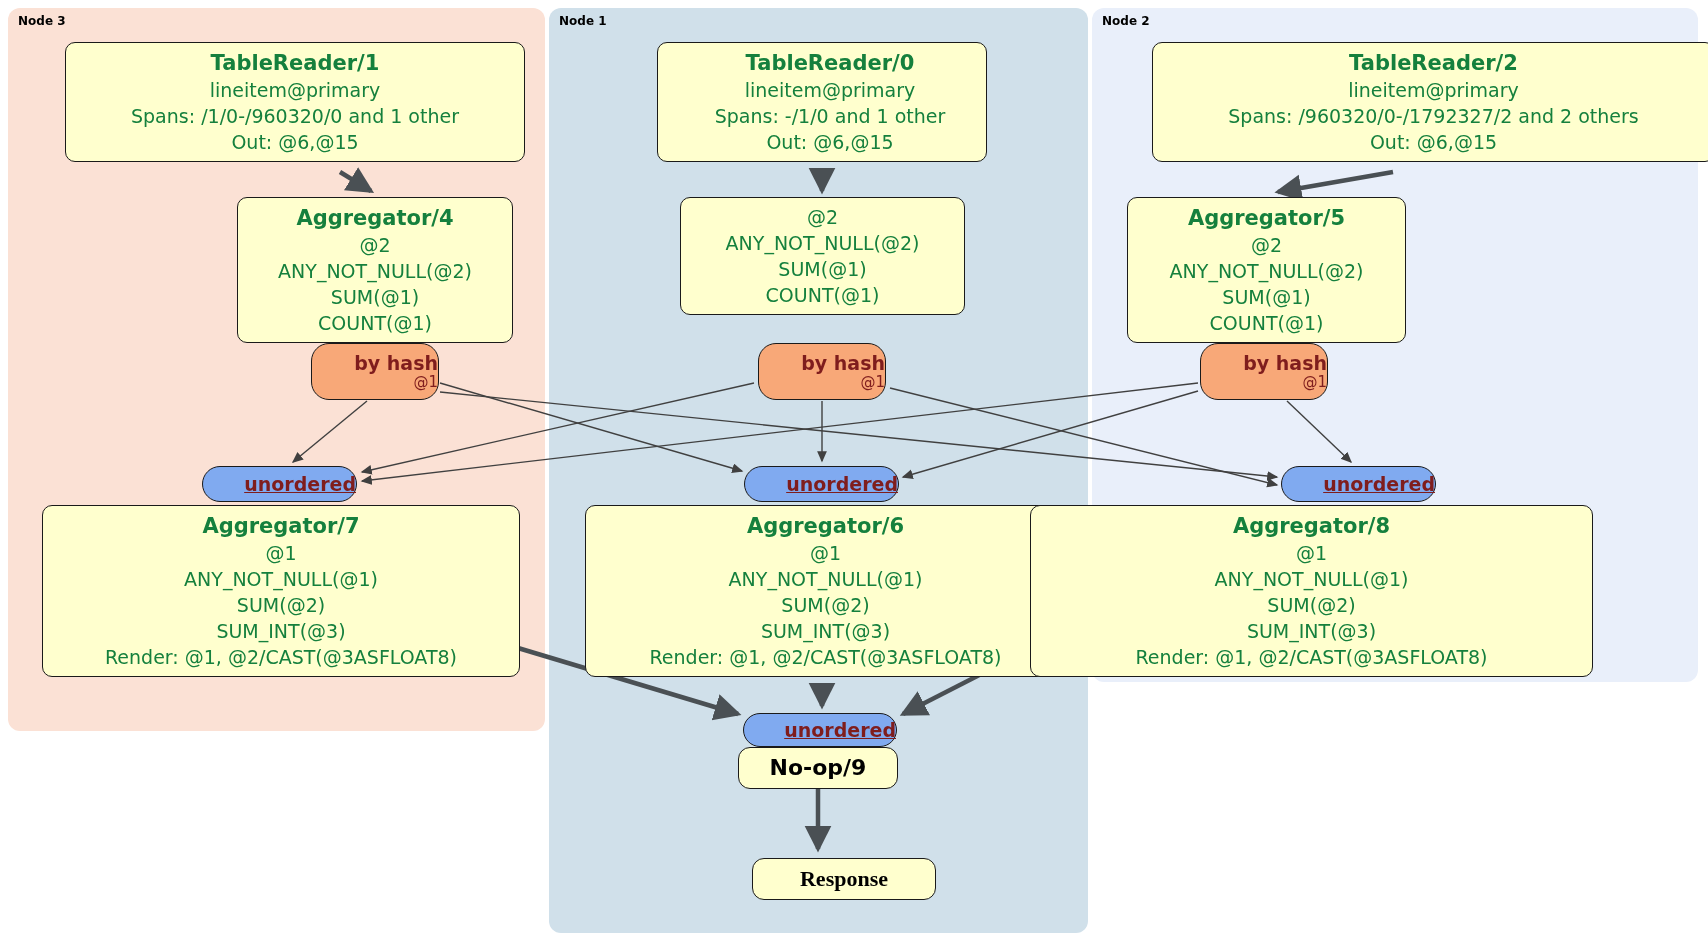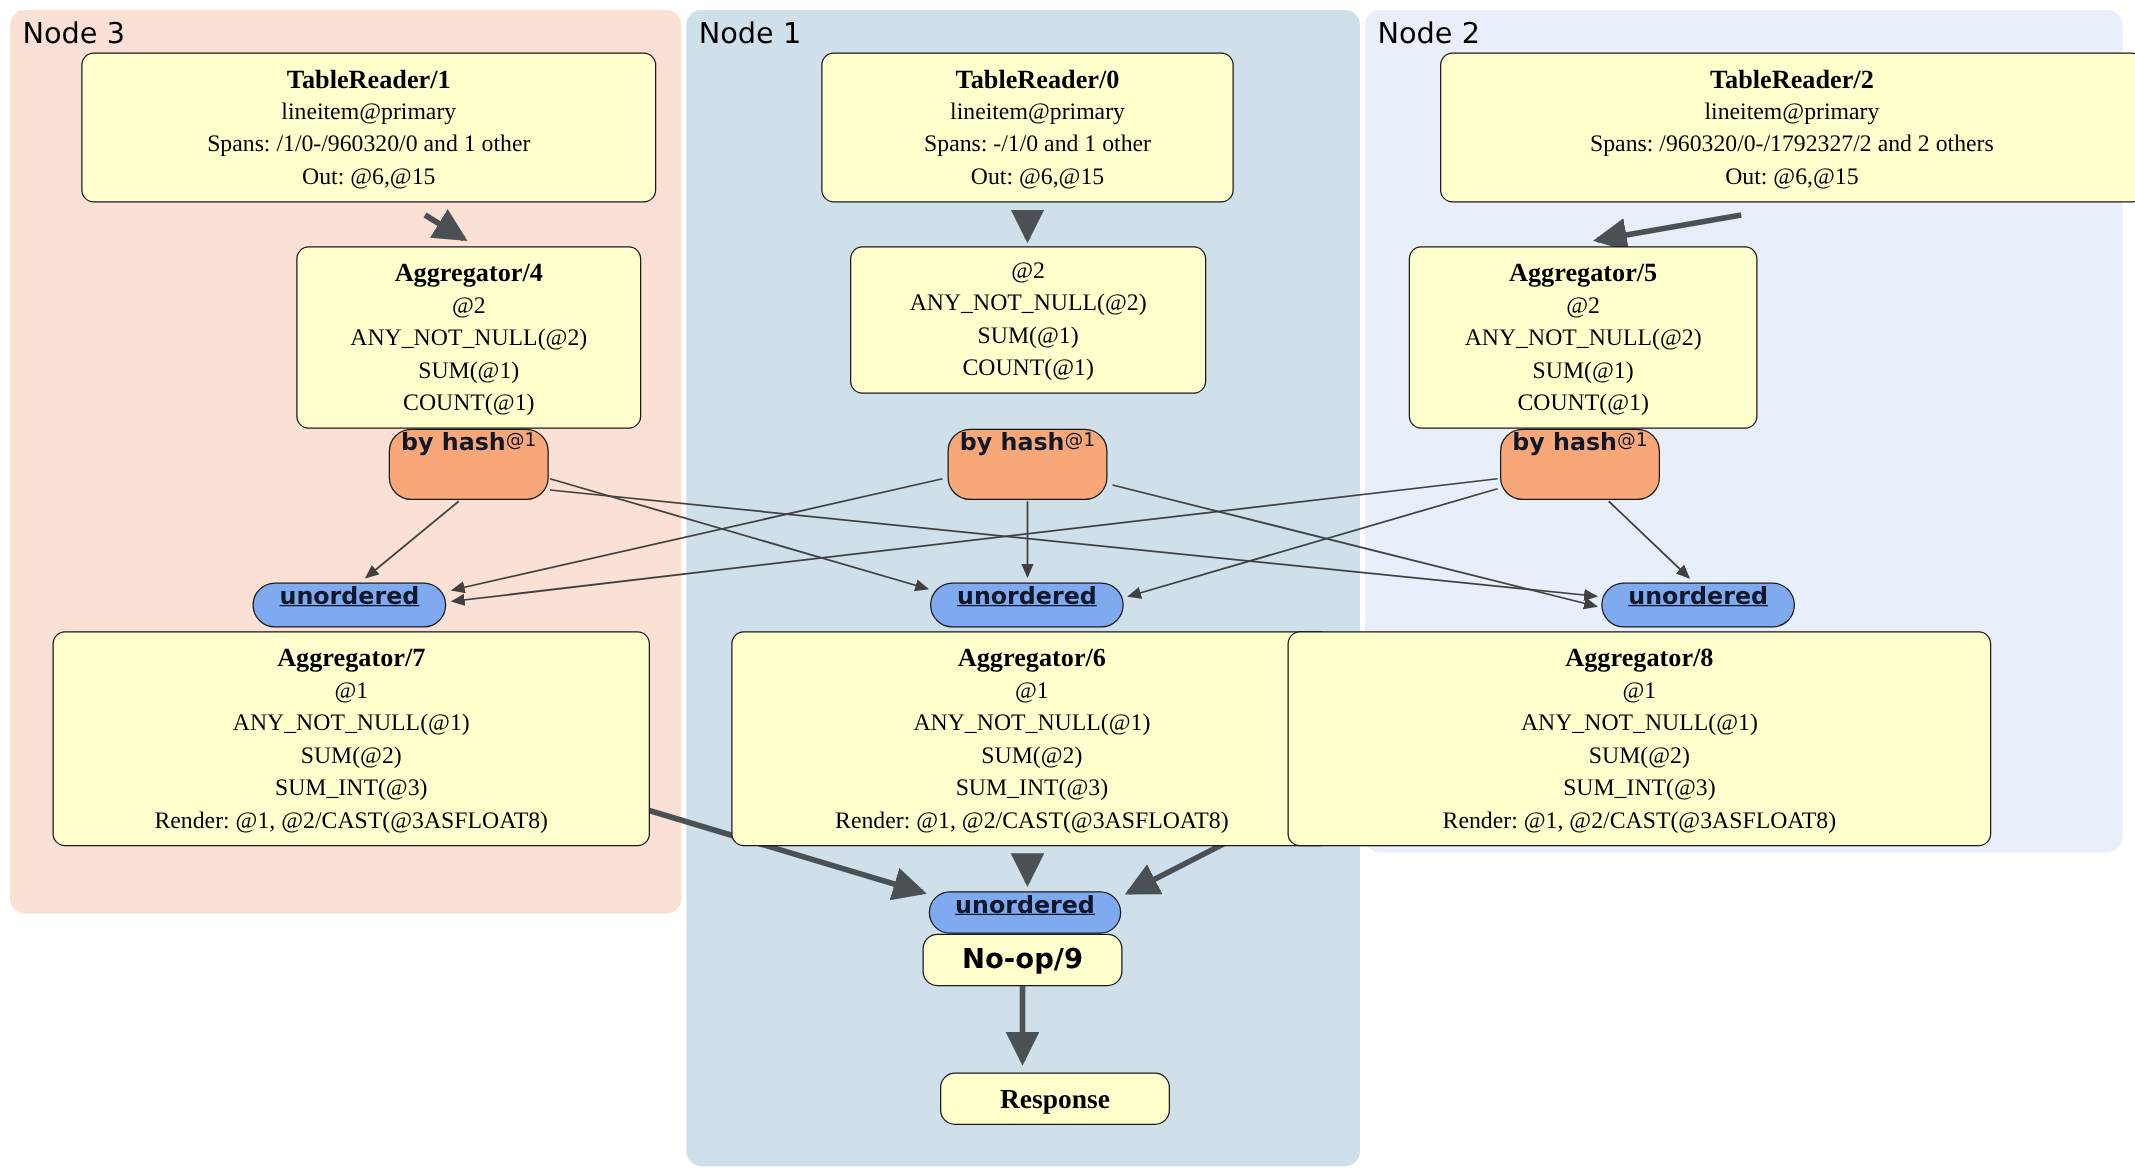--- a/index.html
+++ b/index.html
@@ -1,29 +1,29 @@
 <!DOCTYPE html>
 <html><head>
 <meta charset="utf-8">
 <style>
   html,body{margin:0;padding:0;background:#ffffff;}
   body{font-family:"DejaVu Sans","Liberation Sans",sans-serif;}
   #stage{position:relative;width:1708px;height:940px;background:#ffffff;overflow:hidden;}
   .group{position:absolute;border-radius:12px;}
-  .group-label{position:absolute;left:10px;top:6px;font-size:23px;color:#000;}
+  .group-label{position:absolute;left:10px;top:6px;font-size:12px;color:#000;font-weight:bold;}
   #group-node3{left:8px;top:8px;width:537px;height:723px;background:#fbe1d5;}
   #group-node1{left:549px;top:8px;width:539px;height:925px;background:#d0e0ea;}
   #group-node2{left:1092px;top:8px;width:606px;height:674px;background:#e9effa;}
   svg.edges{position:absolute;left:0;top:0;pointer-events:none;}
   .box{position:absolute;background:#ffffce;border:1.6px solid #1a1a1a;border-radius:10px;
-       text-align:center;padding:6px 8px;box-sizing:border-box;color:#000000;font-family:Liberation Serif, serif;}
+       text-align:center;padding:6px 8px;box-sizing:border-box;color:#15803d;}
   .box-title{font-weight:bold;font-size:21px;line-height:28px;white-space:nowrap;}
   .box-line{font-size:19px;line-height:26px;white-space:nowrap;}
   .pill{position:absolute;border:1.6px solid #1a1a1a;border-radius:18px;text-align:right;
-        box-sizing:border-box;color:#0f172a;display:flex;justify-content:center;}
+        box-sizing:border-box;color:#7f1d1d;display:flex;flex-direction:column;justify-content:center;}
   .pill-router{background:#f8a878;}
   .pill-sync{background:#80aaf0;text-decoration:underline;}
   .pill-main{font-weight:bold;font-size:19px;line-height:21px;}
   .pill-sub{font-size:15px;line-height:17px;}
   .endbox{position:absolute;background:#ffffce;border:1.6px solid #1a1a1a;border-radius:12px;
           display:flex;align-items:center;justify-content:center;box-sizing:border-box;}
   .endbox .box-title{font-size:22px;}
 </style>
 </head>
 <body>

